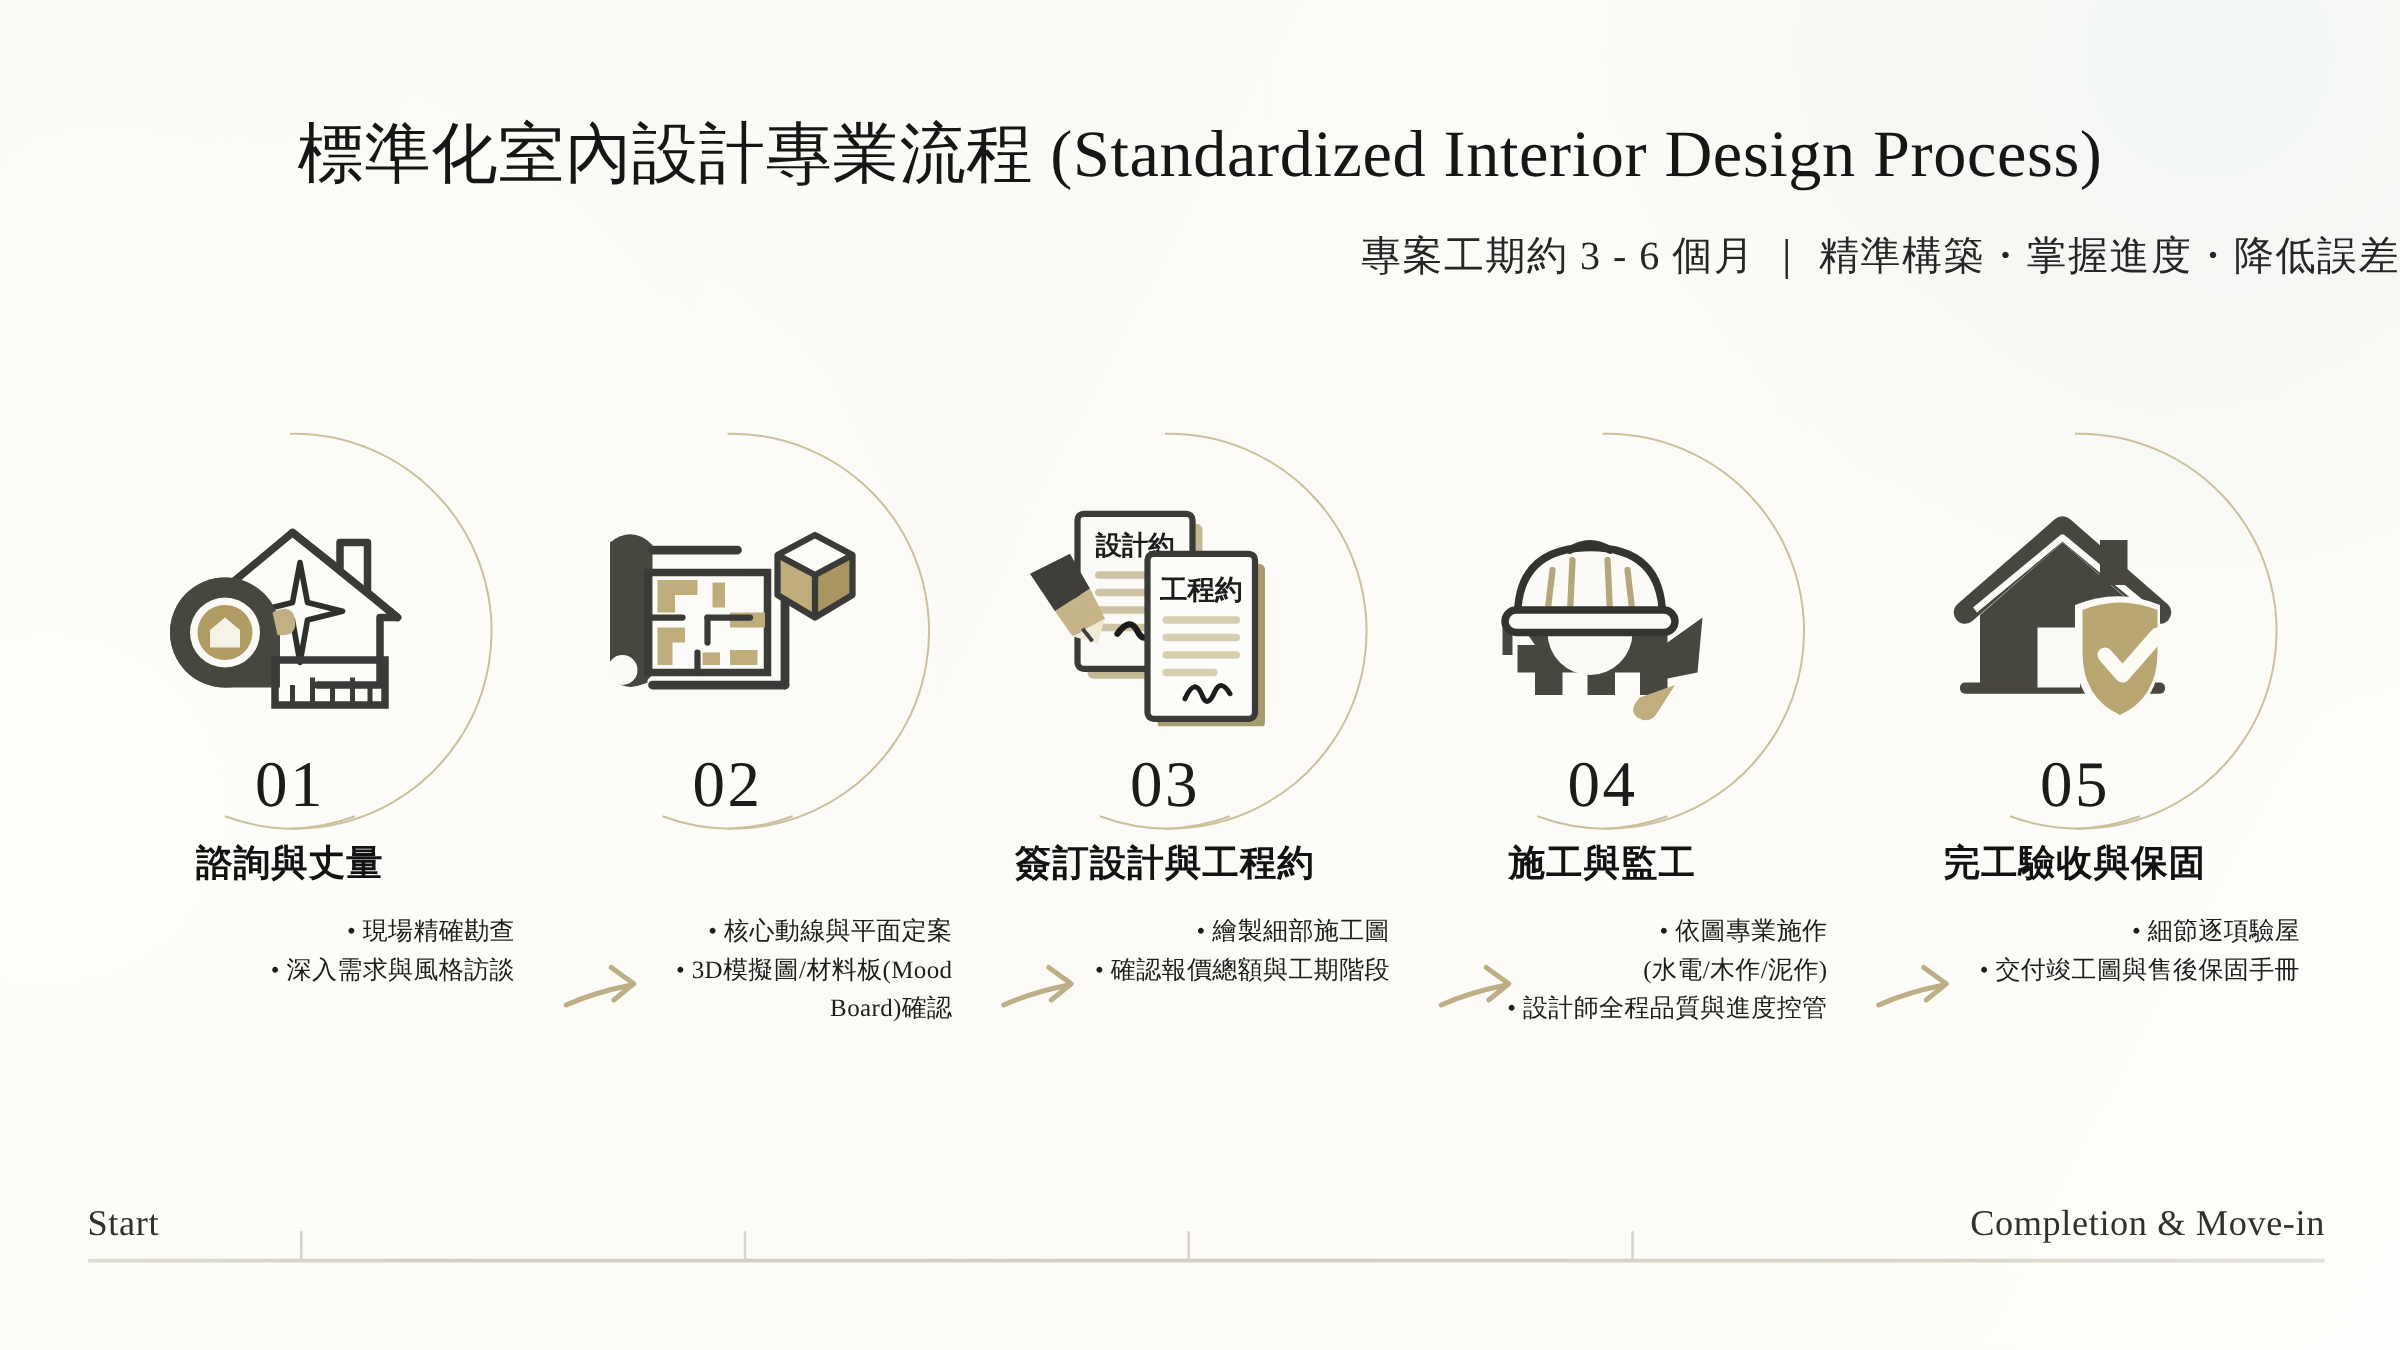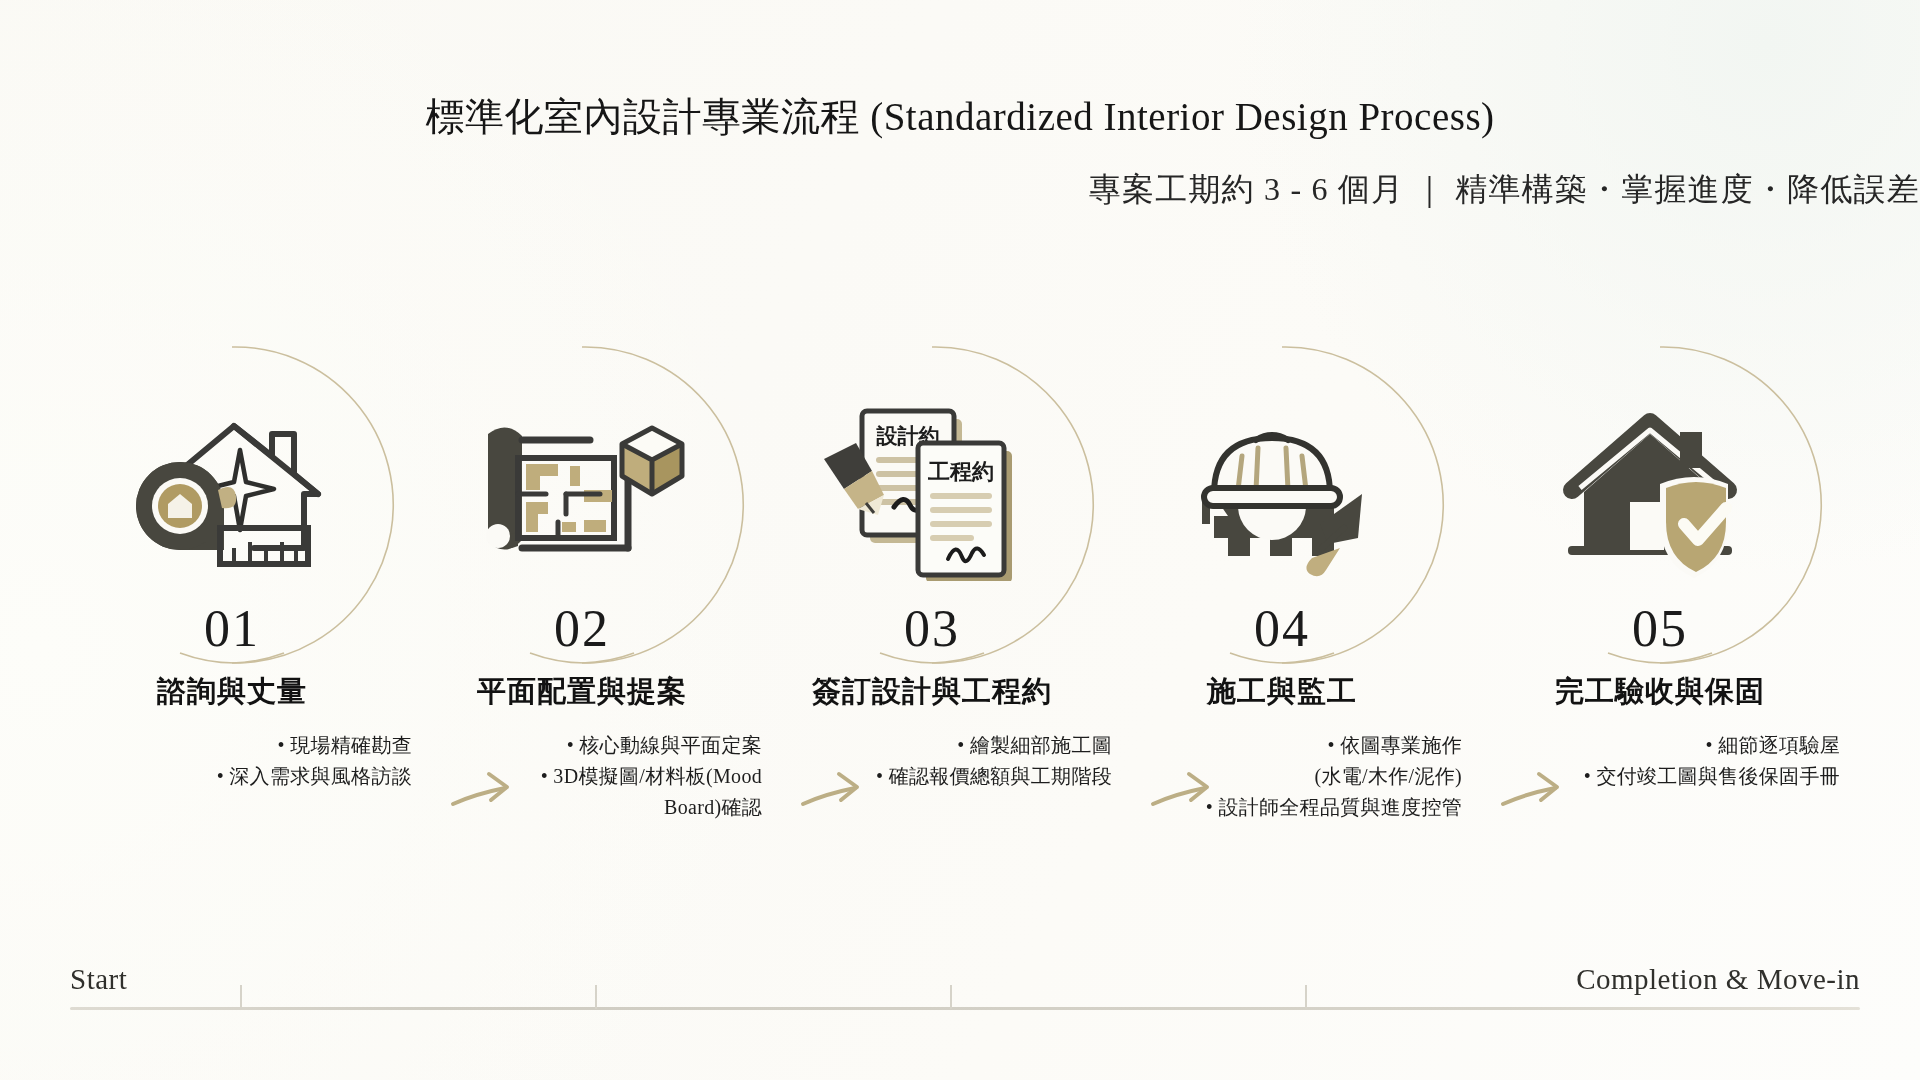--- a/index.html
+++ b/index.html
@@ -15,21 +15,21 @@
       radial-gradient(circle at 92% 4%, #f2f6f2 0%, rgba(242,246,242,0) 26%),
       radial-gradient(circle at 2% 60%, #fdfdf9 0%, rgba(253,253,249,0) 40%),
       linear-gradient(118deg, #faf9f4 0%, #fbfaf6 38%, #fcfbf7 62%, #fdfdfb 100%);
   }
 
   
   .header{position:absolute;top:0;left:0;width:1920px;text-align:center;}
   .title{
     margin:0;padding-top:96px;
     font-family:"Liberation Serif","DejaVu Serif",serif;
-    font-size:39px;line-height:1.08;color:#161616;
+    font-size:53px;line-height:1.08;color:#161616;
     letter-spacing:.5px;font-weight:400;text-align:center;
   }
   .subtitle{
     margin:0;padding-top:30px;
     font-family:"Liberation Serif","DejaVu Serif",serif;
     font-size:32px;color:#262626;letter-spacing:1.2px;font-weight:400;text-align:right;
   }
 
   
   .steps{
@@ -189,21 +189,20 @@
             <path d="M150 46 L180 30 L210 46 L210 78 L180 96 L150 78 Z" fill="#fbfaf6"></path>
             <path d="M150 46 L180 62 L180 96 L150 78 Z" fill="#bfad7c"></path>
             <path d="M180 62 L210 46 L210 78 L180 96 Z" fill="#a8955f"></path>
             <path d="M150 46 L180 30 L210 46 L180 62 Z" fill="#fcfbf6"></path>
             <path d="M150 46 L180 30 L210 46 L210 78 L180 96 L150 78 Z" fill="none" stroke="#3a3a38" stroke-width="5" stroke-linejoin="round"></path>
             <path d="M150 46 L180 62 L210 46 M180 62 L180 96" fill="none" stroke="#3a3a38" stroke-width="5"></path>
           </g>
         </svg>
       </div>
       <div class="num">02</div>
-      <div class="step-title">平面配置與提案</div>
       <div class="bullets">
         <div class="bullet">•   核心動線與平面定案</div>
         <div class="bullet">• 3D模擬圖/材料板(Mood</div>
         <div class="bullet">Board)確認</div>
       </div>
     </div>
 
     <div class="step" data-idx="2">
       <div class="ring-wrap">
         <svg width="340" height="340" viewBox="0 0 340 340">

